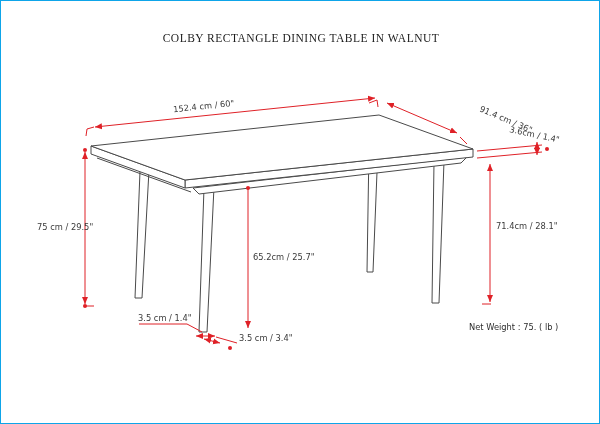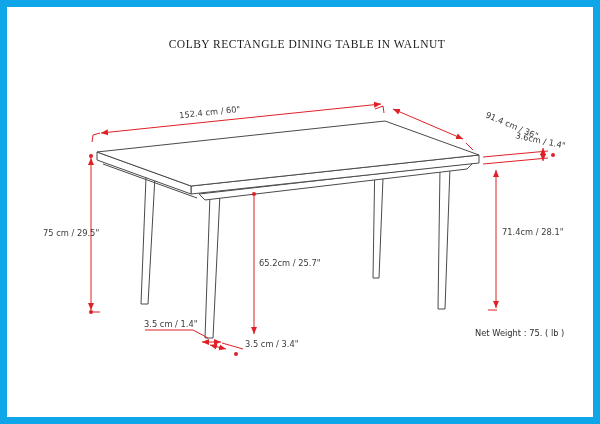--- a/index.html
+++ b/index.html
@@ -1,21 +1,21 @@
 <!DOCTYPE html>
 <html><head>
 <meta charset="utf-8">
 <style>
   html,body{margin:0;padding:0;background:#ffffff;}
   .page{
     position:relative;
     width:600px;height:424px;
     box-sizing:border-box;
     background:#ffffff;
-    border:7px solid #0ea5e9;
+    border:1px solid #0ea5e9;
     font-family:"Liberation Sans",sans-serif;
     overflow:hidden;
   }
   svg{display:block;}
   .title{
     font-family:"Liberation Serif",serif;
     font-size:11.5px;
     letter-spacing:.5px;
     fill:#1c1c1c;
     text-anchor:middle;

